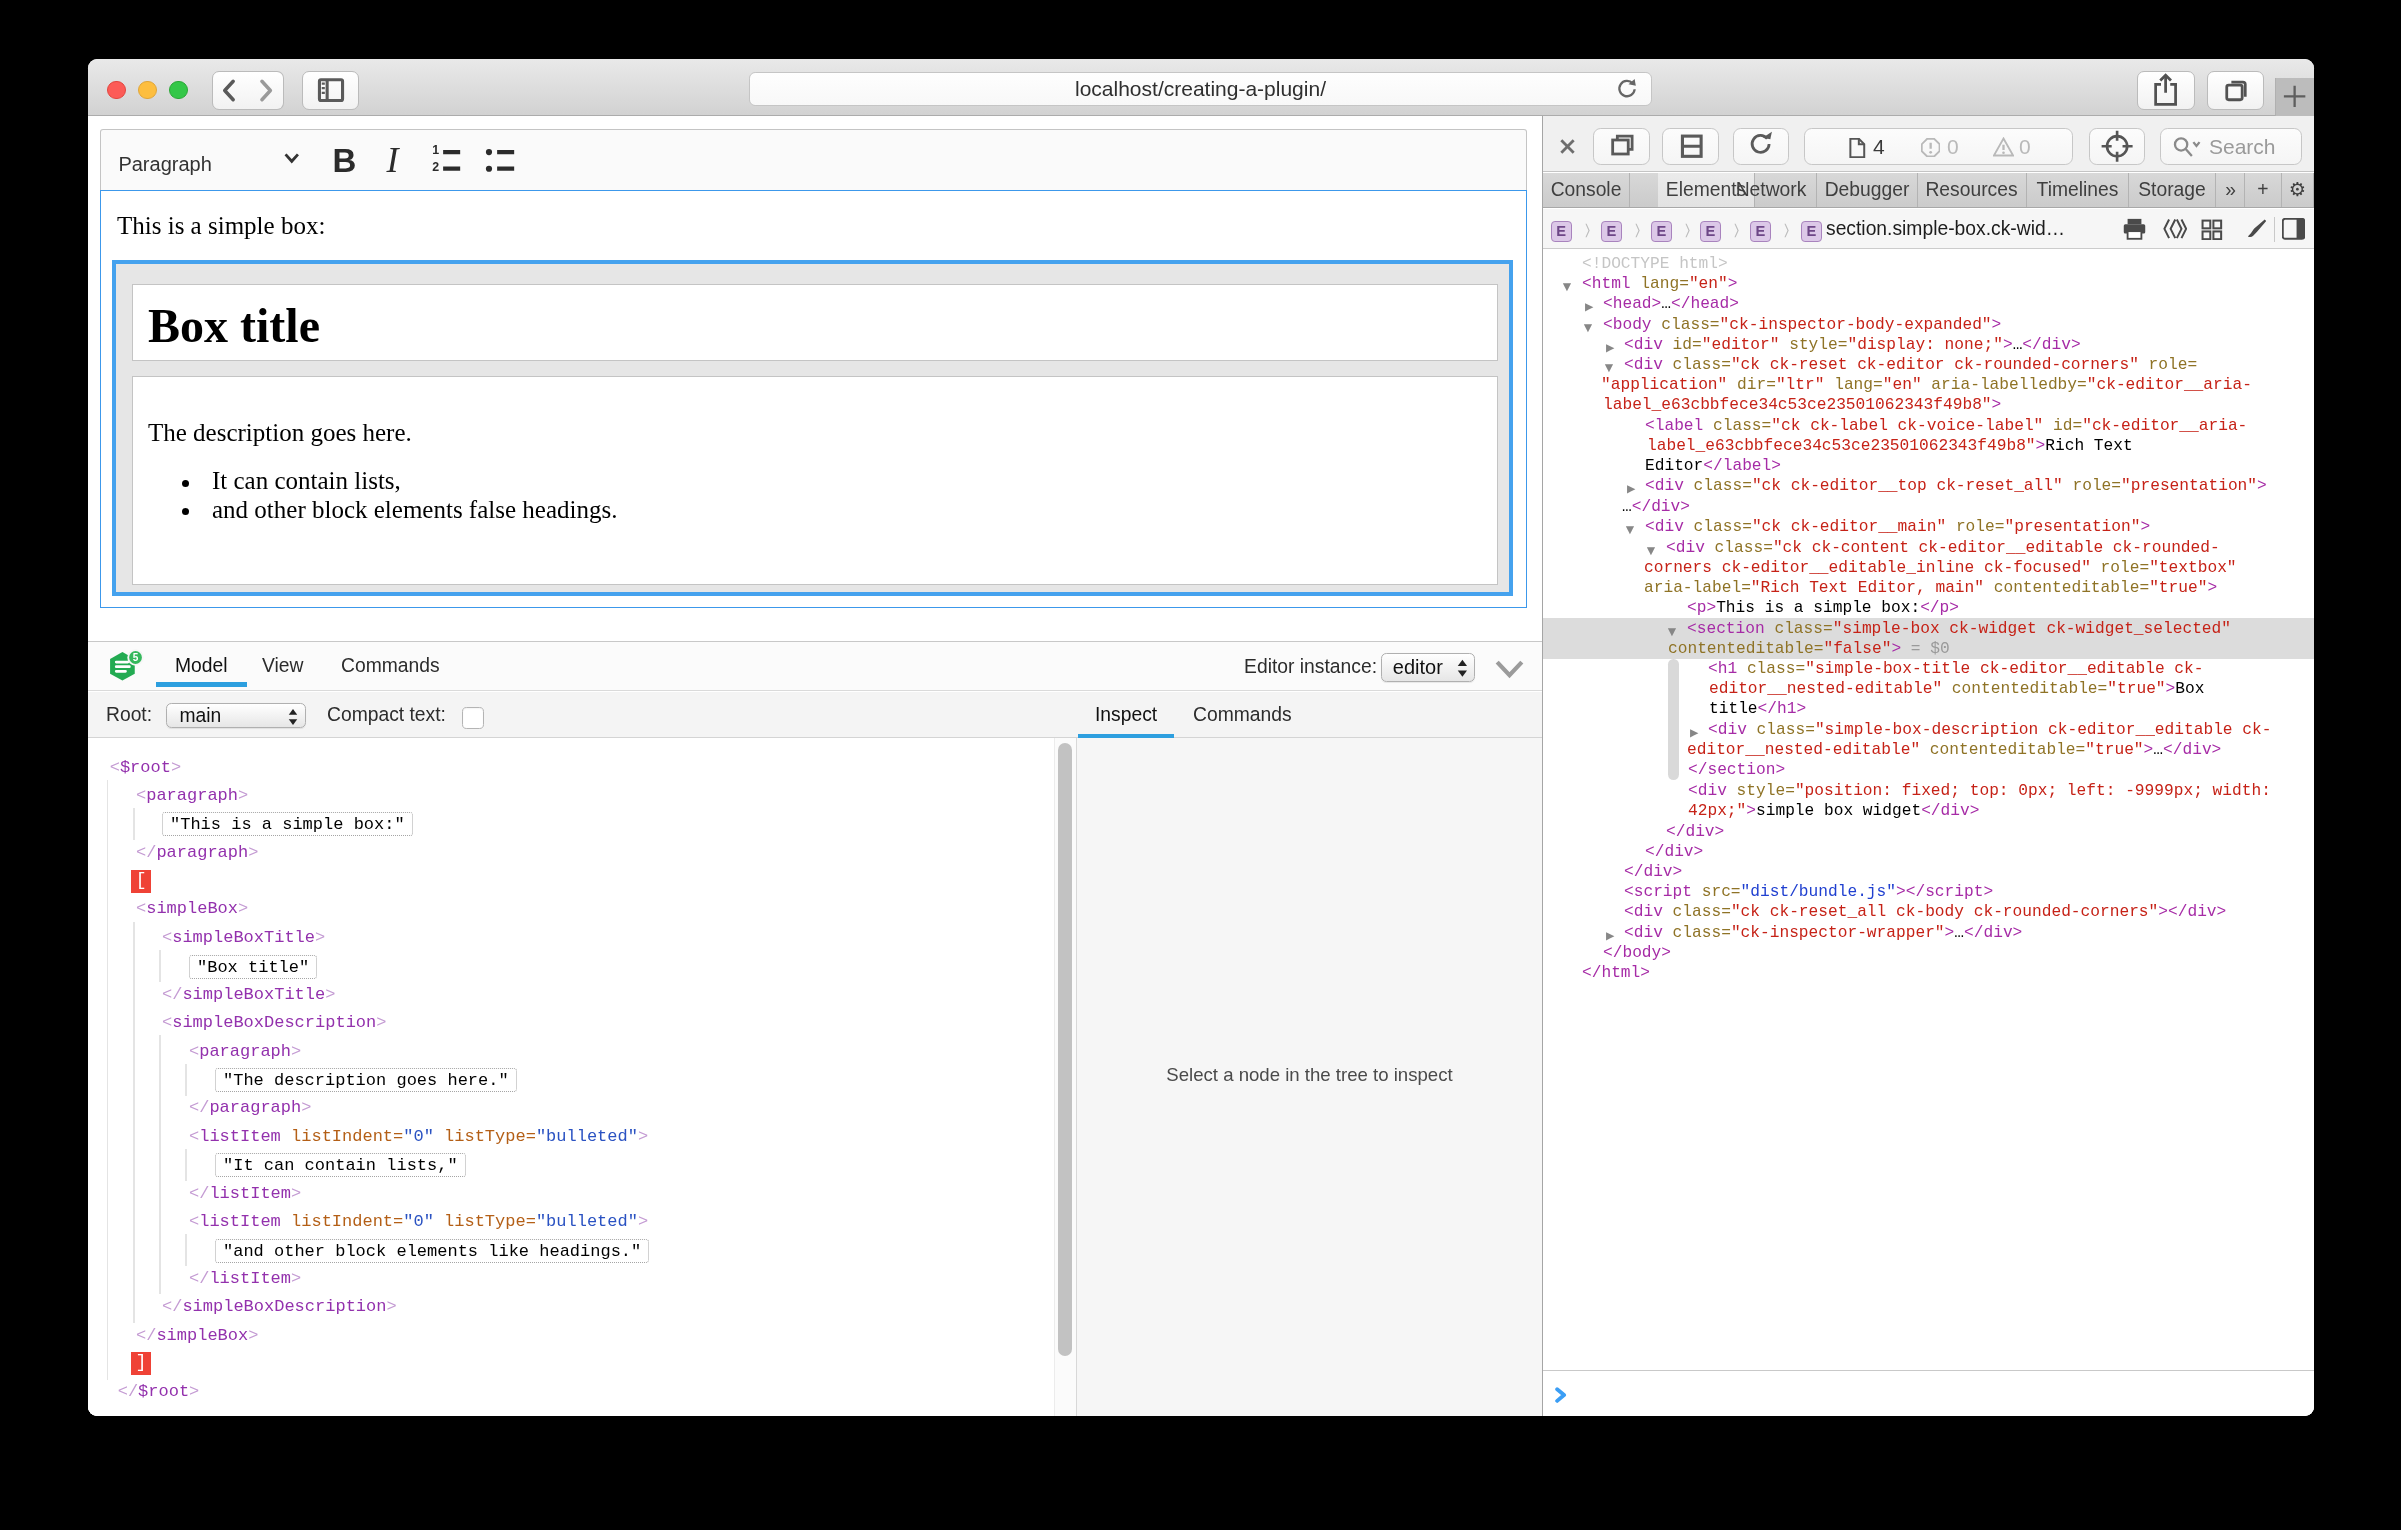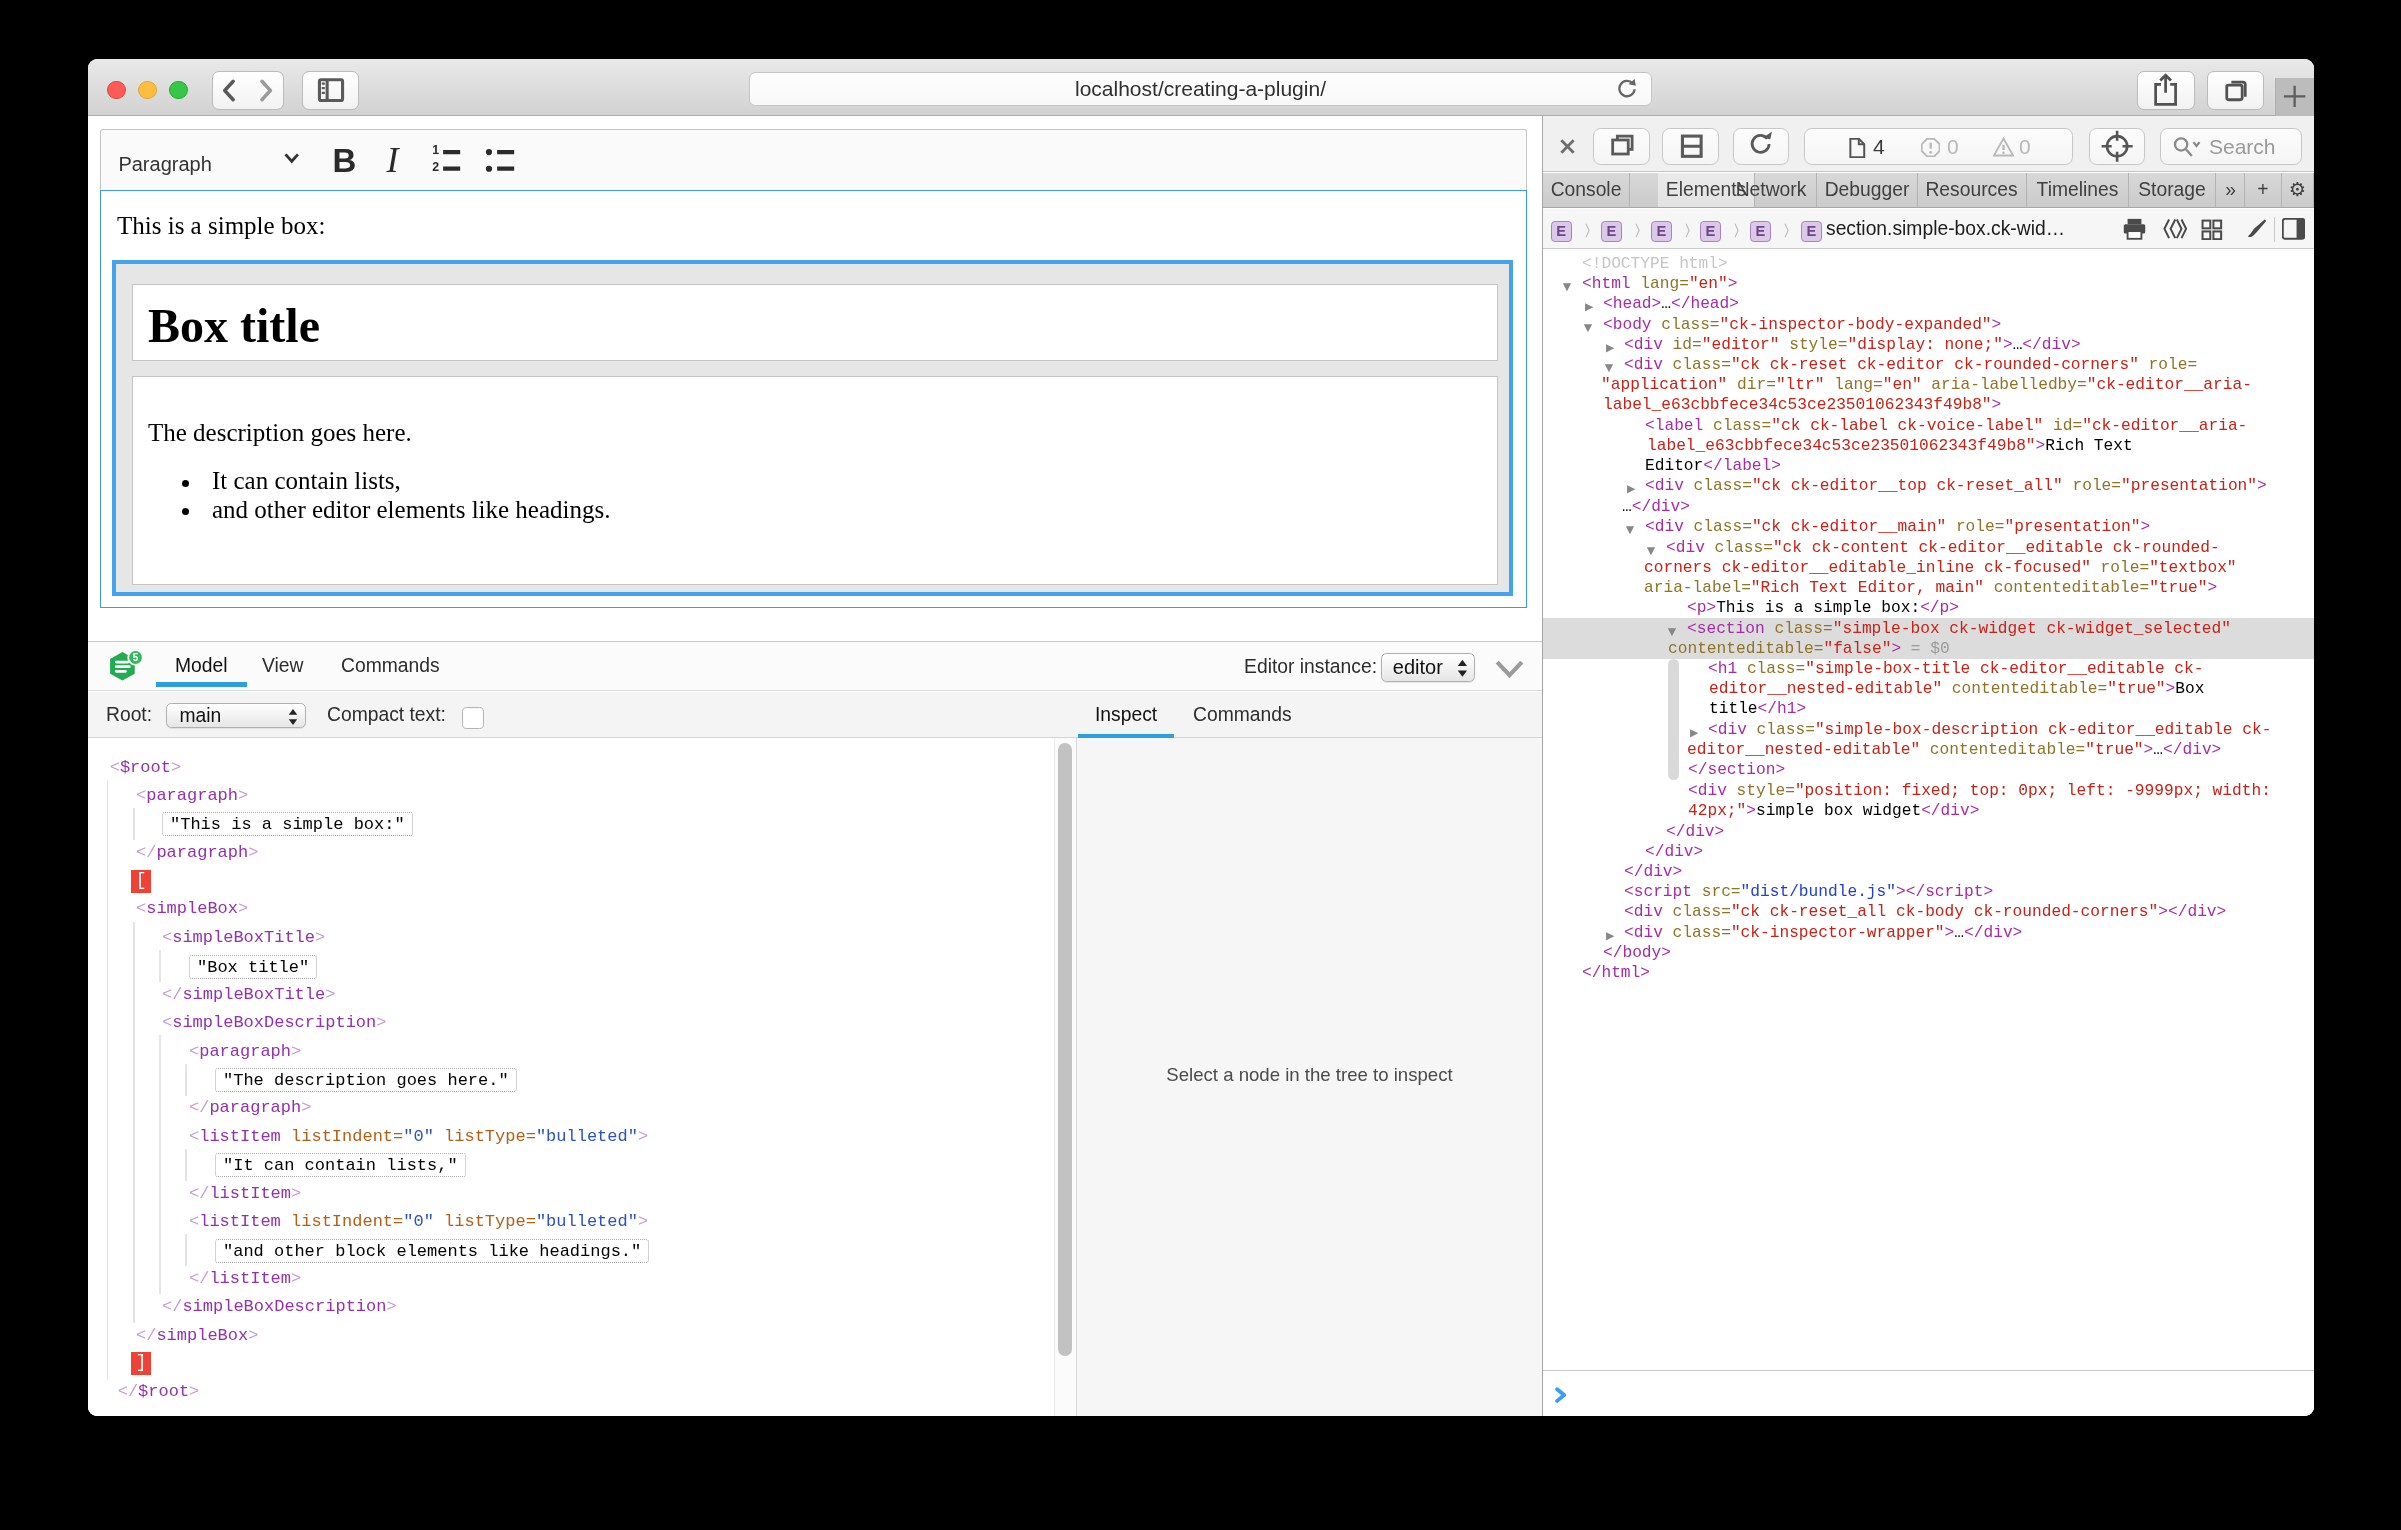--- a/index.html
+++ b/index.html
@@ -157,21 +157,21 @@
     <div id="ckeditable"></div>
     <div class="serif" style="left:29px; top:96px; font-size:25px;">This is a simple box:</div>
     <div id="widget"></div>
     <div id="wtitle"></div>
     <div id="wdesc"></div>
     <div class="serif" style="left:60px; top:186px; font-size:48px; font-weight:bold; line-height:48px;">Box title</div>
     <div class="serif" style="left:60px; top:302px; font-size:25px; line-height:29px;">The description goes here.</div>
     <div class="bullet" style="left:94px; top:364px;"></div>
     <div class="serif" style="left:124px; top:350px; font-size:25px; line-height:29px;">It can contain lists,</div>
     <div class="bullet" style="left:94px; top:392px;"></div>
-    <div class="serif" style="left:124px; top:379px; font-size:25px; line-height:29px;">and other editor elements like headings.</div>
+    <div class="serif" style="left:124px; top:379px; font-size:25px; line-height:29px;">and other block elements false headings.</div>
 
     <div id="insp">
       <div id="insp-row1">
         <svg class="abs" style="left:18.6px; top:7px;" width="37" height="37" viewBox="0 0 48 48">
           <polygon points="20,4 36,13 36,32 20,41 4,32 4,13" fill="#23ab52"></polygon>
           <path d="M 12 17 L 27 17 M 12 23 L 29 23 M 12 29 L 24 29" stroke="#fff" stroke-width="3.6" stroke-linecap="round"></path>
           <circle cx="37" cy="11" r="9.5" fill="#35b85c" stroke="#f6f6f6" stroke-width="2.4"></circle>
           <text x="37" y="15.5" font-size="13" font-weight="bold" fill="#fff" text-anchor="middle" font-family="Liberation Sans">5</text>
         </svg>
         <div class="ilabel" style="left:87px; top:13px; color:#111;">Model</div>

